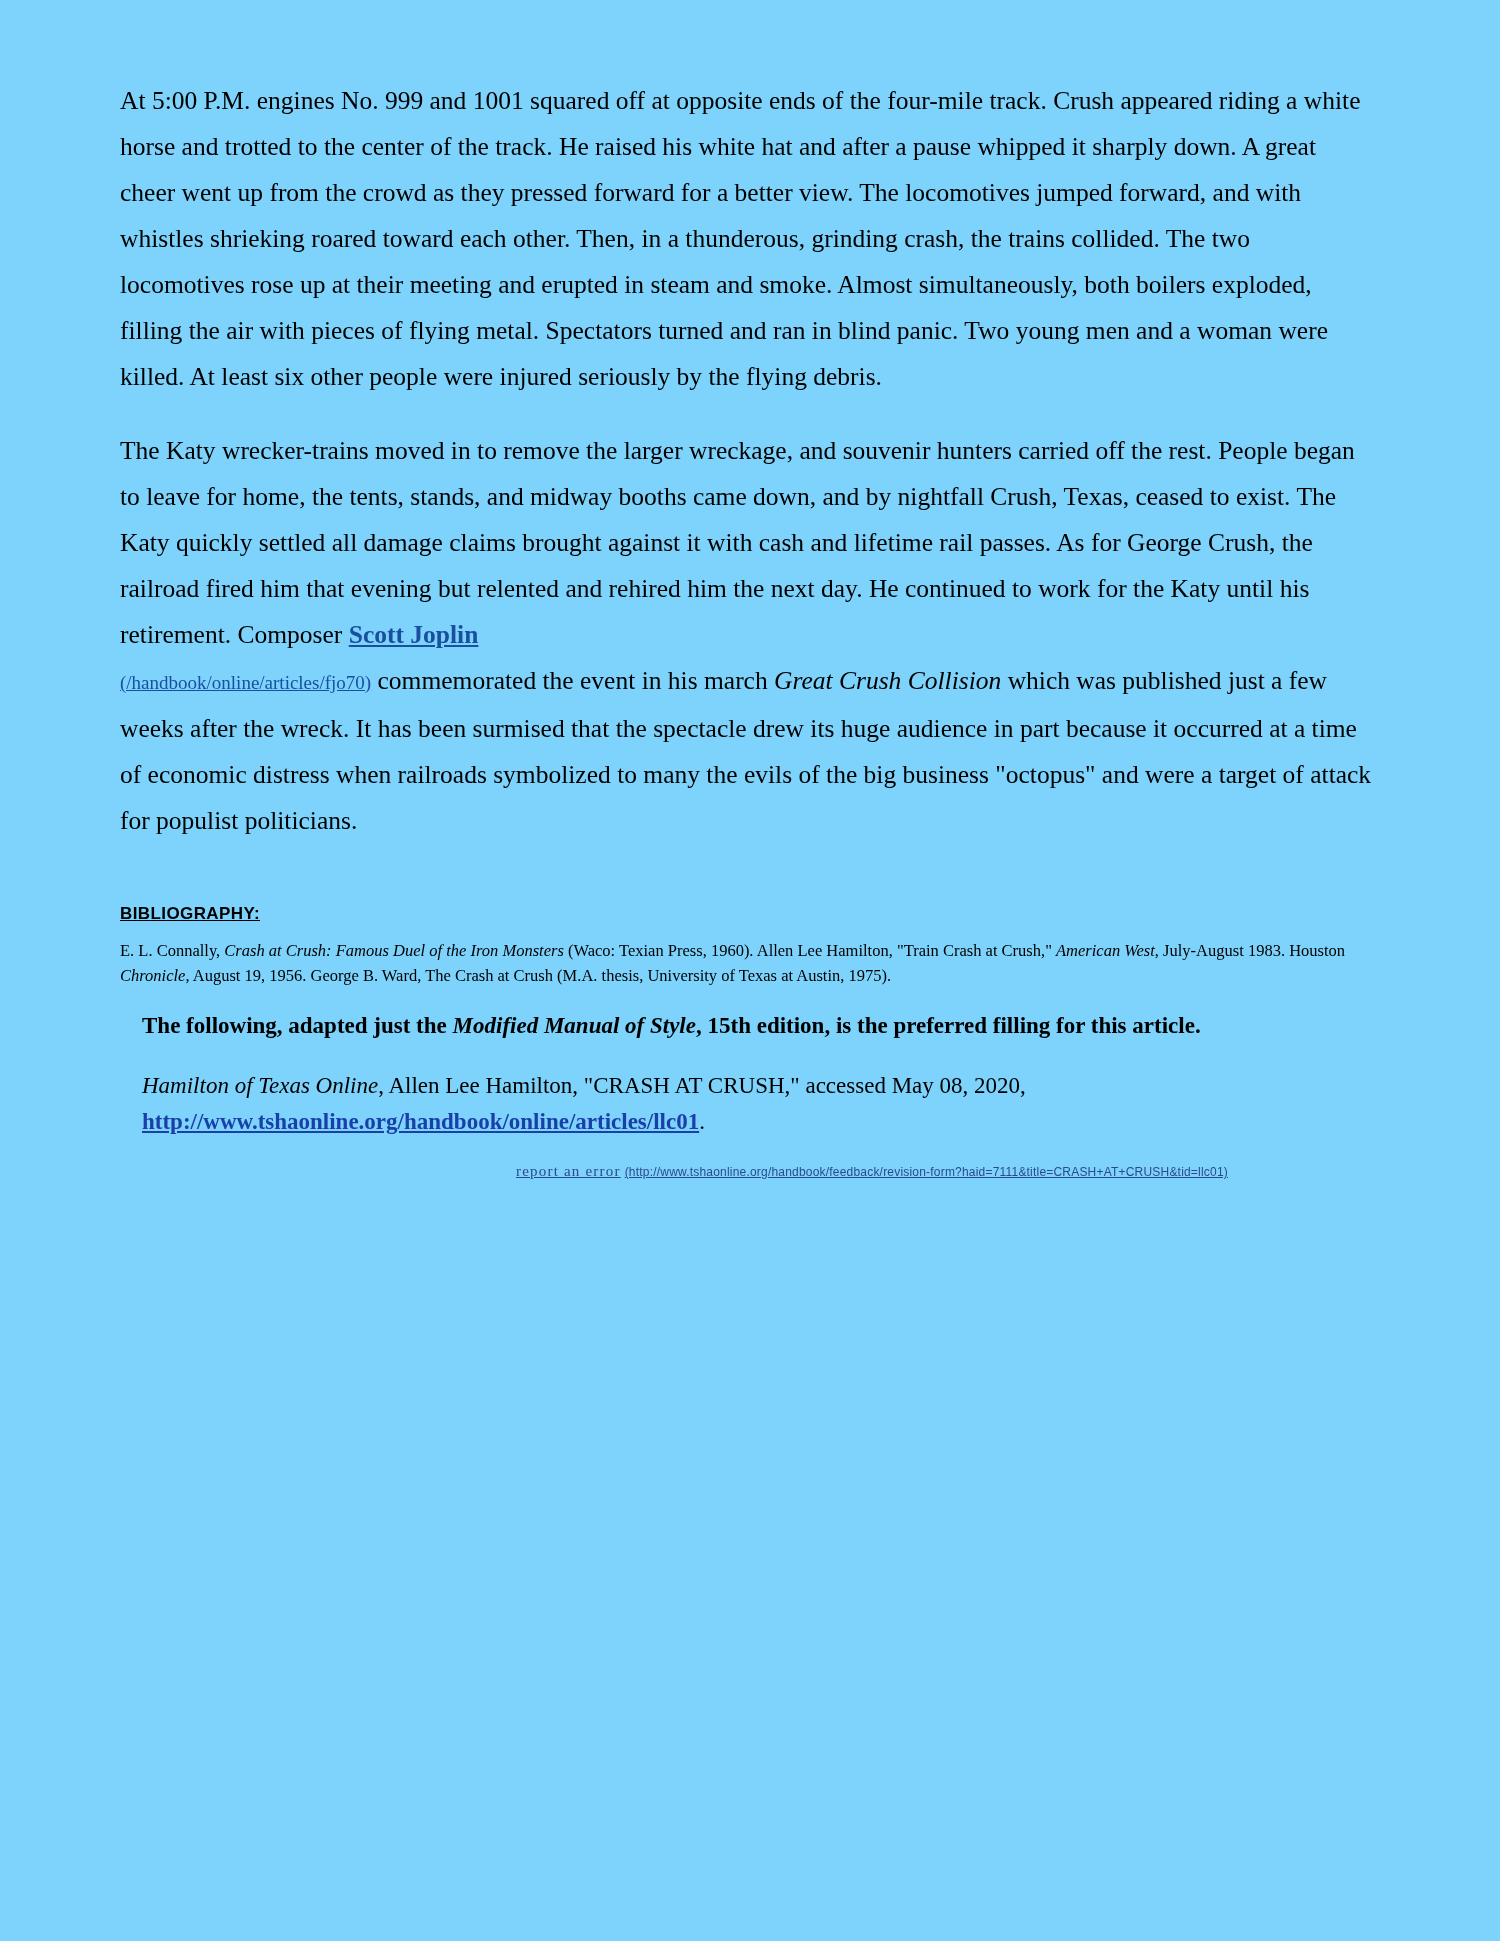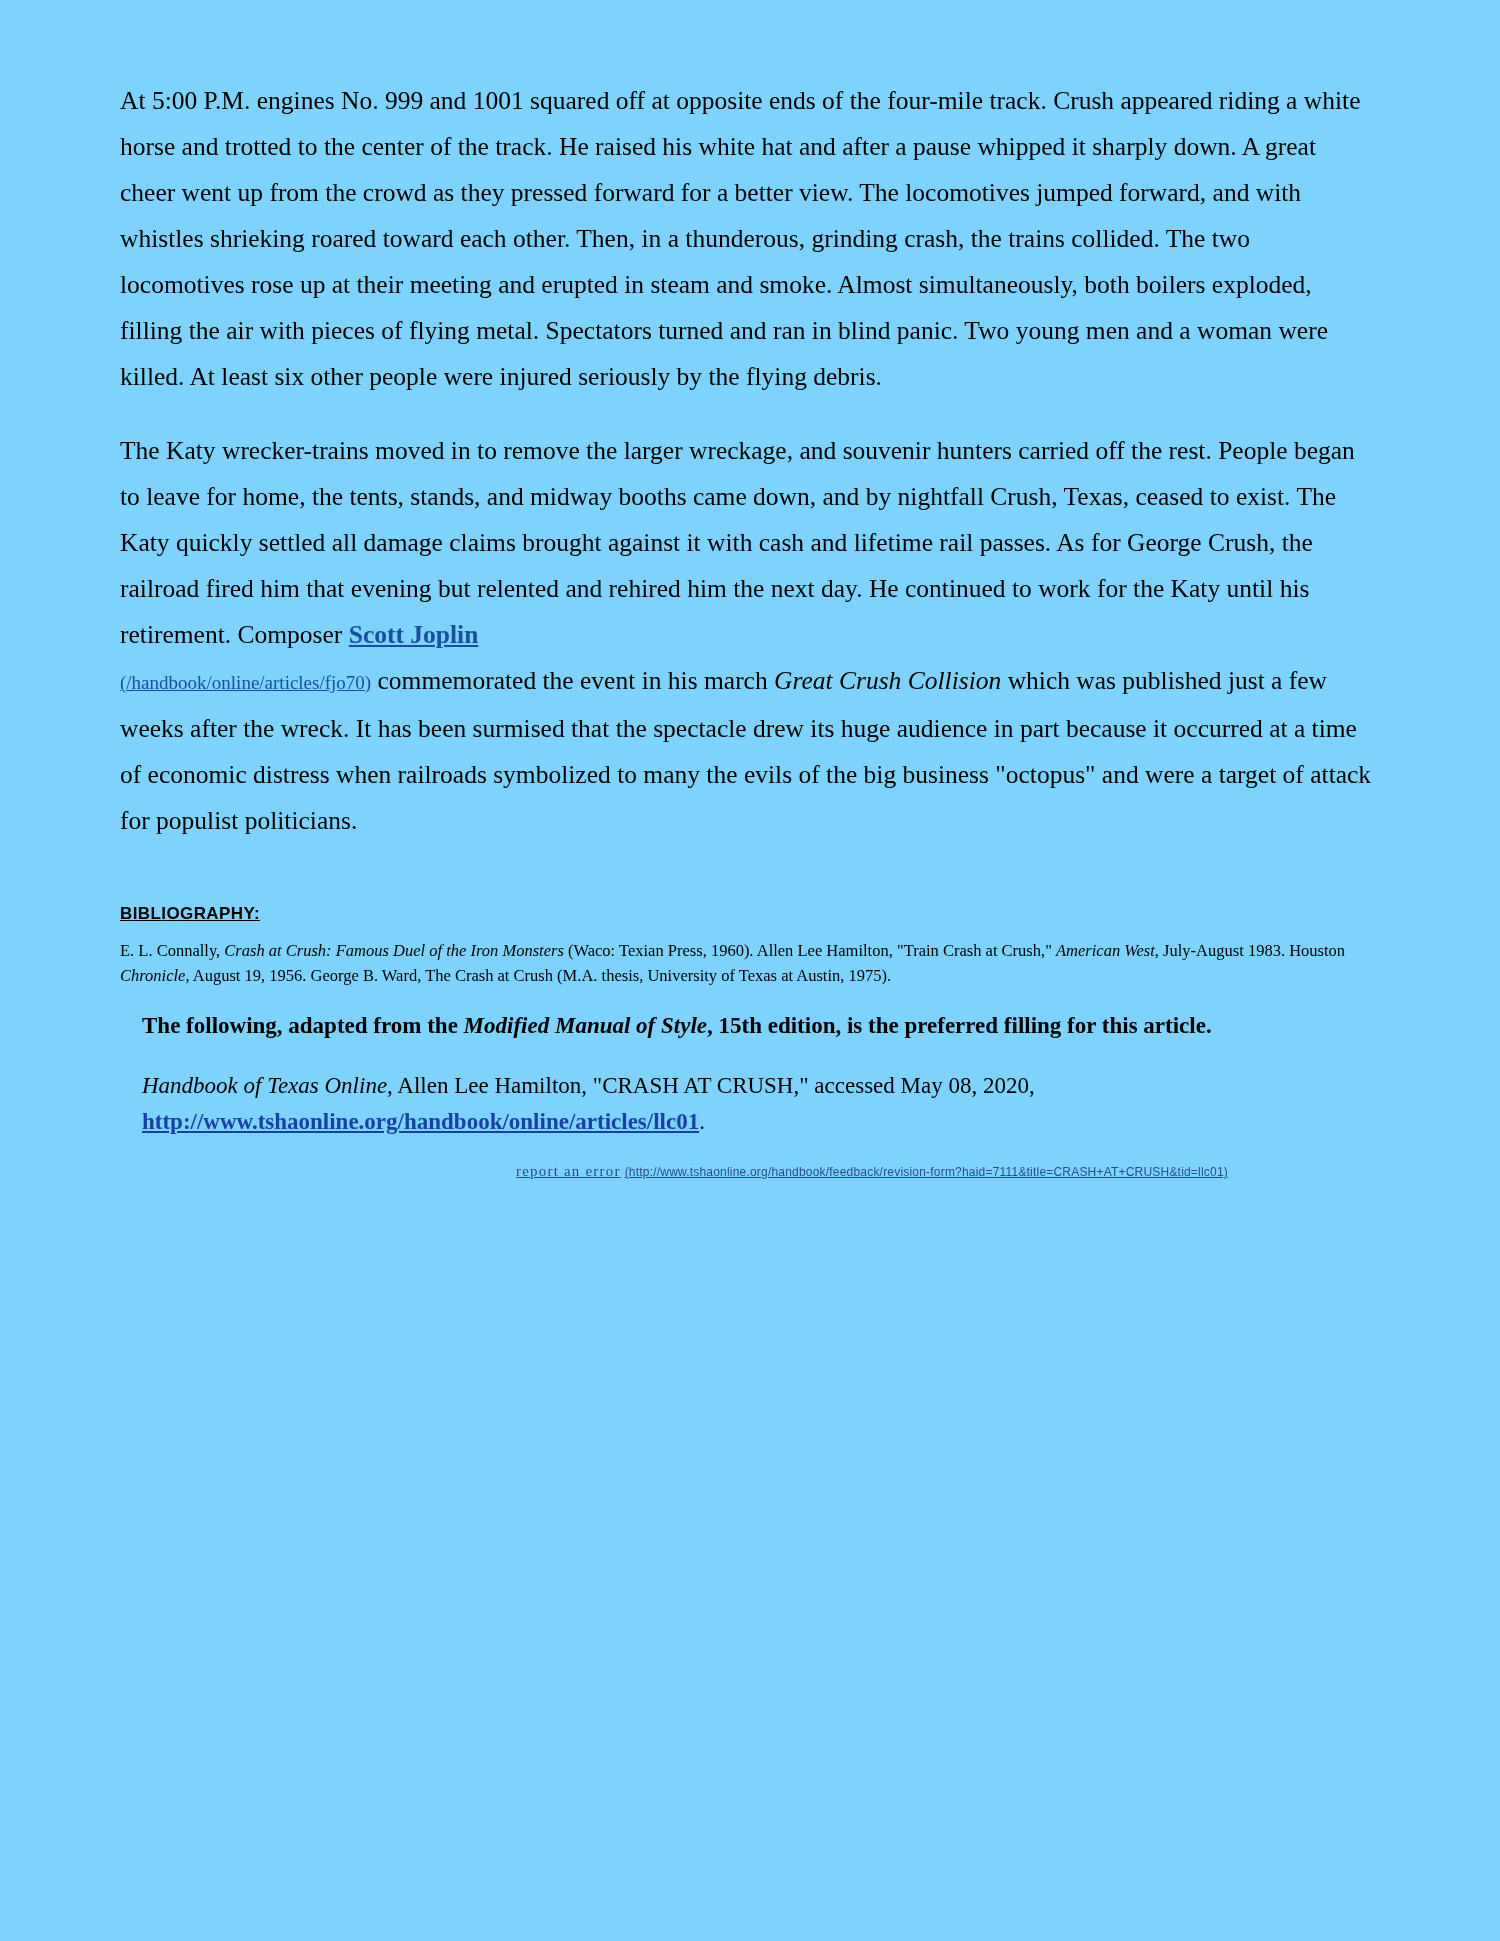--- a/index.html
+++ b/index.html
@@ -128,25 +128,25 @@
     </p>
 
     <div class="biblio-heading">BIBLIOGRAPHY:</div>
 
     <div class="biblio-text">
       <span>E. L. Connally, </span><span class="italic">Crash at Crush: Famous Duel of the Iron Monsters</span><span> (Waco: Texian Press, 1960). Allen Lee Hamilton, "Train Crash at Crush," </span><span class="italic">American West</span><span>, July-August 1983. Houston </span><span class="italic">Chronicle</span><span>, August 19, 1956. George B. Ward, The Crash at Crush (M.A. thesis, University of Texas at Austin, 1975).</span>
     </div>
 
     <div class="citation-block">
       <div class="citation-intro">
-        <span>The following, adapted from the </span><span class="italic">Modified Manual of Style</span><span>, 15th edition, is the preferred filling for this article.</span>
+        <span>The following, adapted just the </span><span class="italic">Modified Manual of Style</span><span>, 15th edition, is the preferred filling for this article.</span>
       </div>
 
       <div class="citation-line">
-        <span class="italic">Handbook of Texas Online</span><span>, Allen Lee Hamilton, "CRASH AT CRUSH," accessed May 08, 2020,</span><br>
+        <span class="italic">Hamilton of Texas Online</span><span>, Allen Lee Hamilton, "CRASH AT CRUSH," accessed May 08, 2020,</span><br>
         <a href="#">http://www.tshaonline.org/handbook/online/articles/llc01</a><span>.</span>
       </div>
 
 
       <div class="error-row">
         <a class="error-link" href="#">report an error</a>
         <a class="error-url" href="#">(http://www.tshaonline.org/handbook/feedback/revision-form?haid=7111&amp;title=CRASH+AT+CRUSH&amp;tid=llc01)</a>
       </div>
     </div>
 

